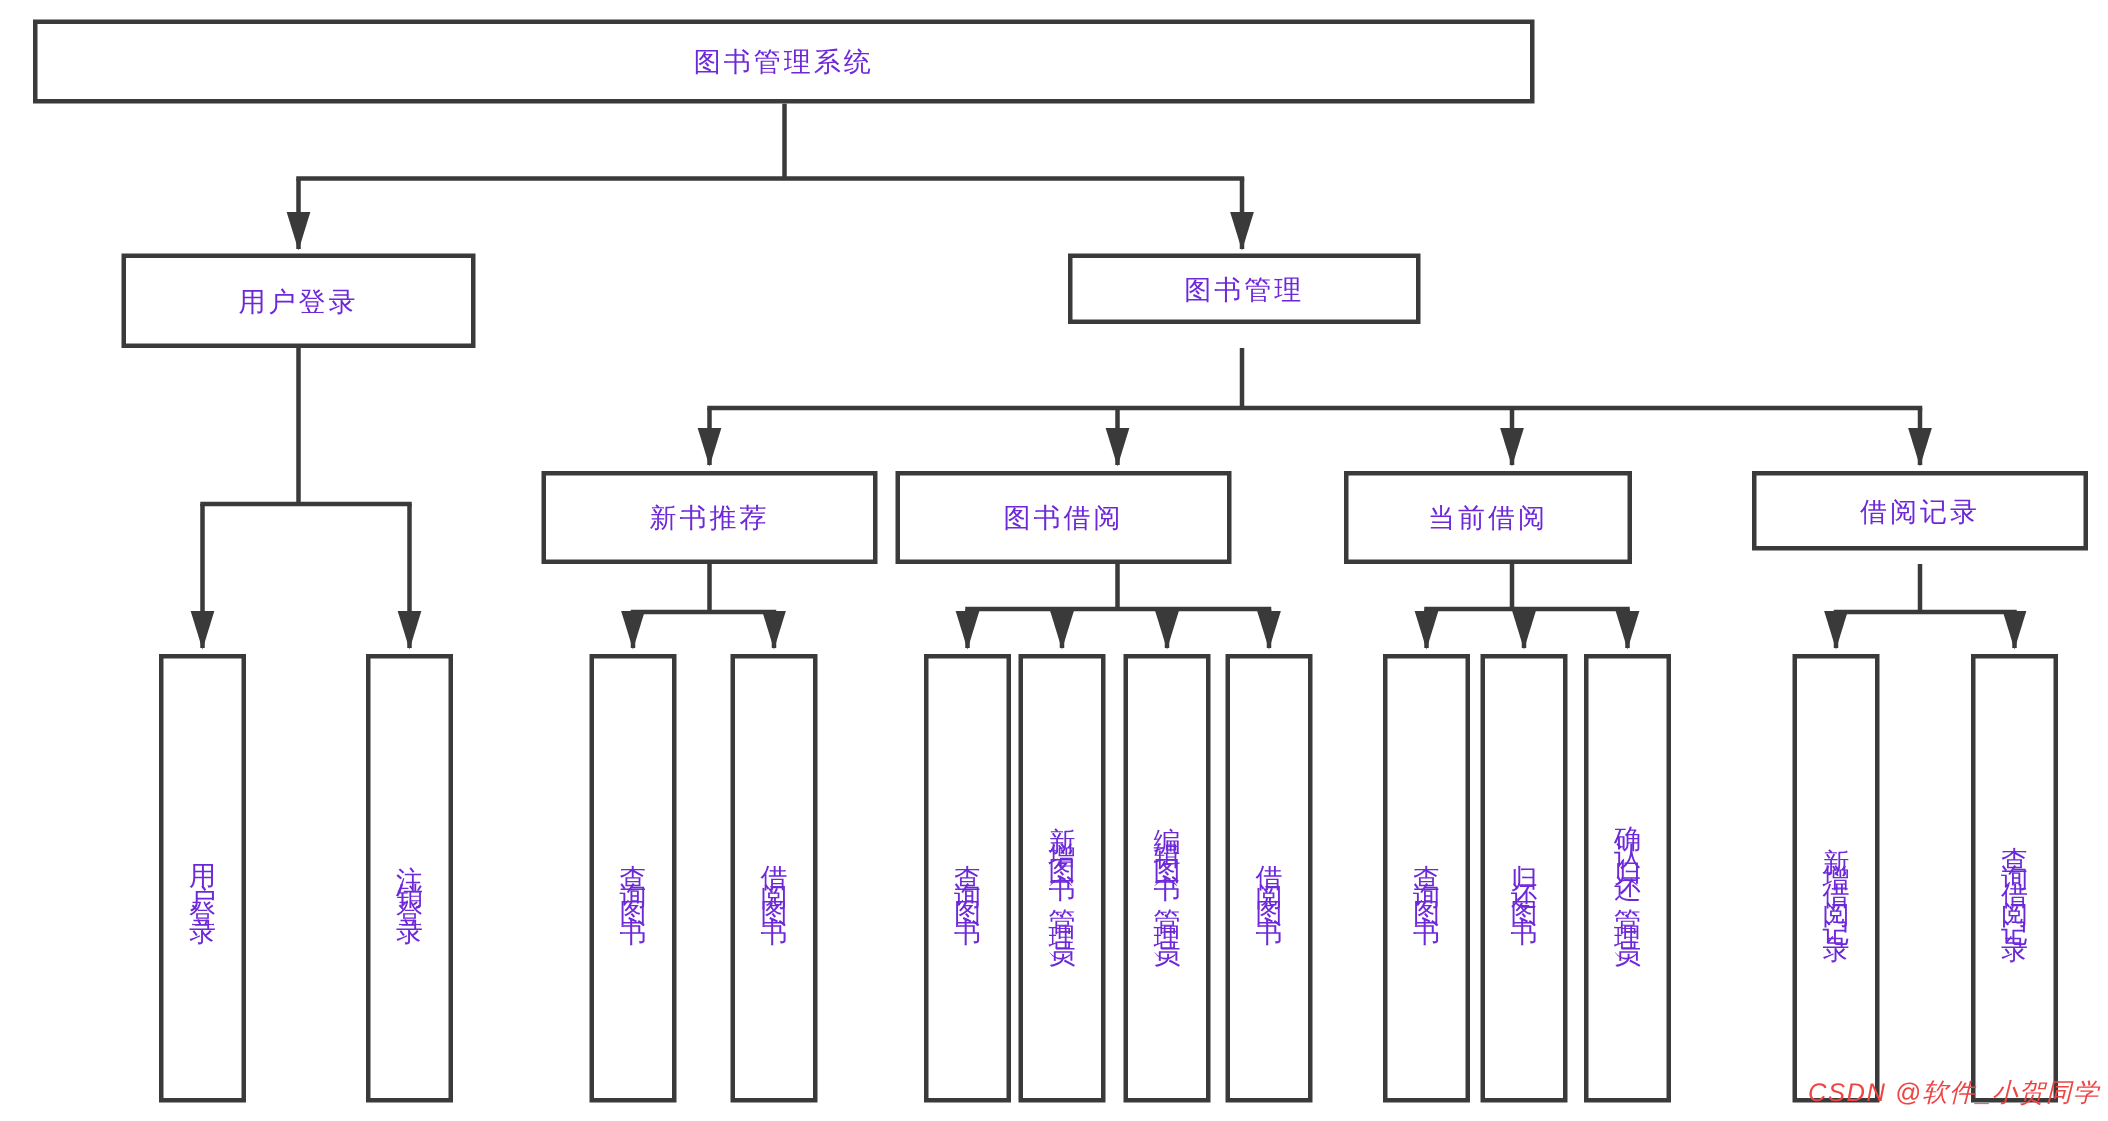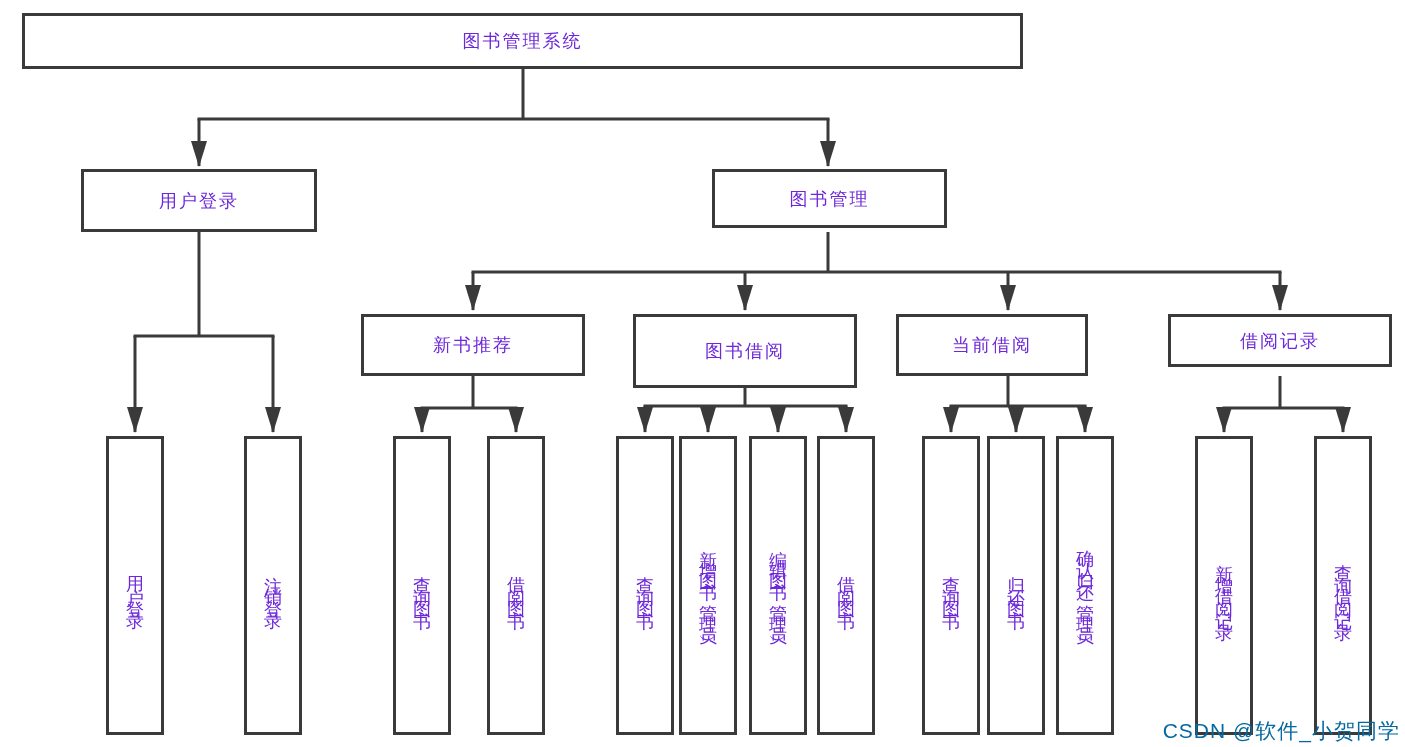--- a/index.html
+++ b/index.html
@@ -36,24 +36,25 @@
     line-height: 1;
   }
   .node.leaf.long .lbl {
     letter-spacing: 11px;
   }
   .lbl { white-space: nowrap; }
   #watermark {
     position: absolute;
     top: 717px;
     right: 5px;
-    color: #0369a1;
-    font-size: 21px;
+    color: #ef4444;
+    font-size: 17px;
     letter-spacing: 1px;
     z-index: 3;
+    font-style: italic;
   }
 </style>
 </head>
 <body>
 
 <div id="canvas">
 
   <svg id="wires" viewBox="0 0 1405 747" xmlns="http://www.w3.org/2000/svg">
     <defs>
       <marker id="arrow" markerUnits="userSpaceOnUse" markerWidth="26" markerHeight="18" viewBox="0 0 26 18" refX="25" refY="9" orient="auto">
@@ -118,28 +119,28 @@
     </g>
   </svg>
 
   <div class="node" style="left:22px;top:13px;width:1001px;height:56px">
     <span class="lbl">图书管理系统</span>
   </div>
 
   <div class="node" style="left:81px;top:169px;width:236px;height:63px">
     <span class="lbl">用户登录</span>
   </div>
-  <div class="node" style="left:712px;top:169px;width:235px;height:59px">
+  <div class="node" style="left:712px;top:169px;width:235px;height:47px">
     <span class="lbl">图书管理</span>
   </div>
 
   <div class="node" style="left:361px;top:314px;width:224px;height:62px">
     <span class="lbl">新书推荐</span>
   </div>
-  <div class="node" style="left:633px;top:314px;width:224px;height:74px">
+  <div class="node" style="left:597px;top:314px;width:224px;height:62px">
     <span class="lbl">图书借阅</span>
   </div>
   <div class="node" style="left:896px;top:314px;width:192px;height:62px">
     <span class="lbl">当前借阅</span>
   </div>
   <div class="node" style="left:1168px;top:314px;width:224px;height:53px">
     <span class="lbl">借阅记录</span>
   </div>
 
   <div class="node leaf" style="left:106px;top:436px;width:58px;height:299px">

